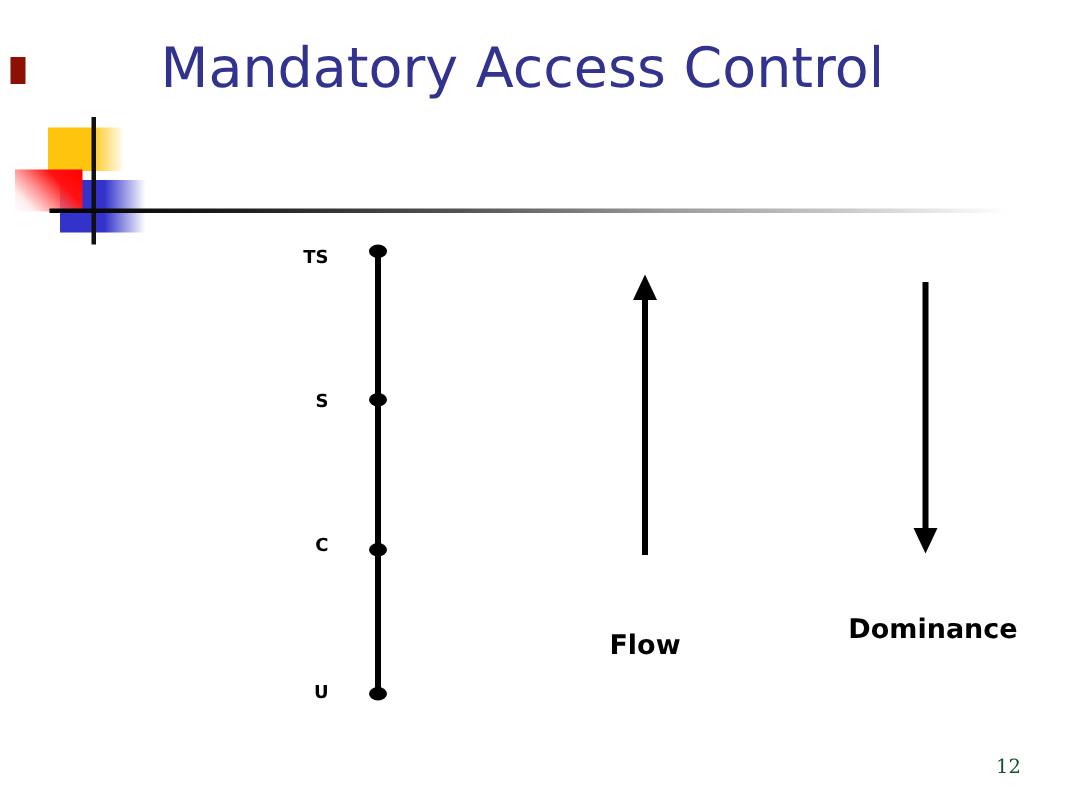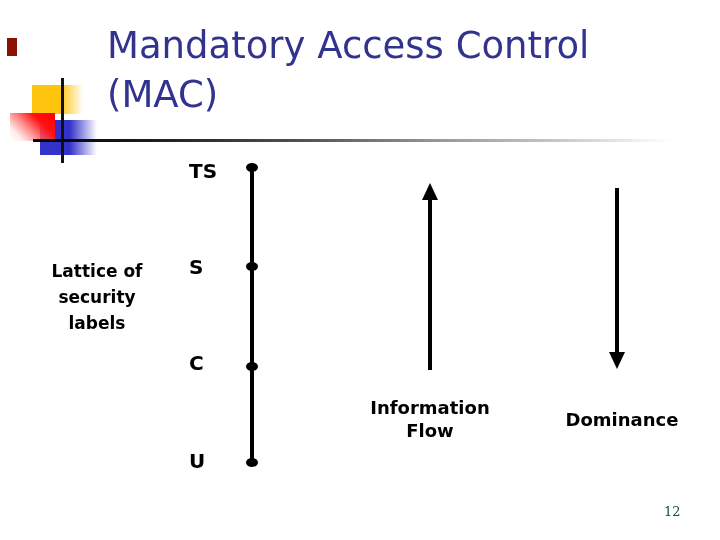--- a/index.html
+++ b/index.html
@@ -24,23 +24,23 @@
   .title{position:absolute;left:107px;top:21px;z-index:6;
     font-family:"DejaVu Sans","Liberation Sans",sans-serif;
     font-size:37px;line-height:49px;color:#31338e;font-weight:normal;margin:0;}
 
   
   .lattice-caption{position:absolute;left:33px;top:258px;width:128px;
     text-align:center;font-family:"DejaVu Sans","Liberation Sans",sans-serif;
     font-weight:bold;font-size:17px;line-height:26px;color:#000;}
 
   
-  .level-label{position:absolute;left:189px;width:30px;text-align:left;
+  .level-label{position:absolute;left:189px;width:30px;text-align:right;
     font-family:"DejaVu Sans","Liberation Sans",sans-serif;
-    font-weight:bold;font-size:20px;line-height:18px;color:#000;}
+    font-weight:bold;font-size:12px;line-height:18px;color:#000;}
   .lbl-ts{top:162px;} .lbl-s{top:258px;} .lbl-c{top:354px;} .lbl-u{top:452px;}
 
   .lattice-line{position:absolute;left:250px;top:167px;width:4px;height:296px;background:#000;}
   .dot{position:absolute;left:246px;width:12px;height:9px;border-radius:50%;background:#000;}
   .dot-ts{top:163px;} .dot-s{top:262px;} .dot-c{top:362px;} .dot-u{top:458px;}
 
   
   .shaft{position:absolute;width:4px;background:#000;}
   .up-shaft{left:428px;top:199px;height:171px;}
   .down-shaft{left:615px;top:188px;height:165px;}
@@ -65,39 +65,38 @@
 
 <div class="slide">
 
   <div class="deco maroon-sq"></div>
   <div class="deco yellow-sq"></div>
   <div class="deco blue-sq"></div>
   <div class="deco red-sq"></div>
   <div class="deco v-rule"></div>
   <div class="deco h-rule"></div>
 
-  <h1 class="title"><span>Mandatory Access Control</span><br><span>(MAC)</span></h1>
+  <h1 class="title"><span>Mandatory Access Control</span><br></h1>
 
-  <div class="lattice-caption"><span>Lattice of</span><br><span>security</span><br><span>labels</span></div>
 
   <div class="level-label lbl-ts">TS</div>
   <div class="level-label lbl-s">S</div>
   <div class="level-label lbl-c">C</div>
   <div class="level-label lbl-u">U</div>
 
   <div class="lattice-line"></div>
   <div class="dot dot-ts"></div>
   <div class="dot dot-s"></div>
   <div class="dot dot-c"></div>
   <div class="dot dot-u"></div>
 
   <div class="shaft up-shaft"></div>
   <div class="head up-head"></div>
 
   <div class="shaft down-shaft"></div>
   <div class="head down-head"></div>
 
-  <div class="arrow-label info-flow"><span>Information</span><br><span>Flow</span></div>
+  <div class="arrow-label info-flow"><br><span>Flow</span></div>
   <div class="arrow-label dominance">Dominance</div>
 
   <div class="page-number">12</div>
 
 </div>
 
 </body></html>

